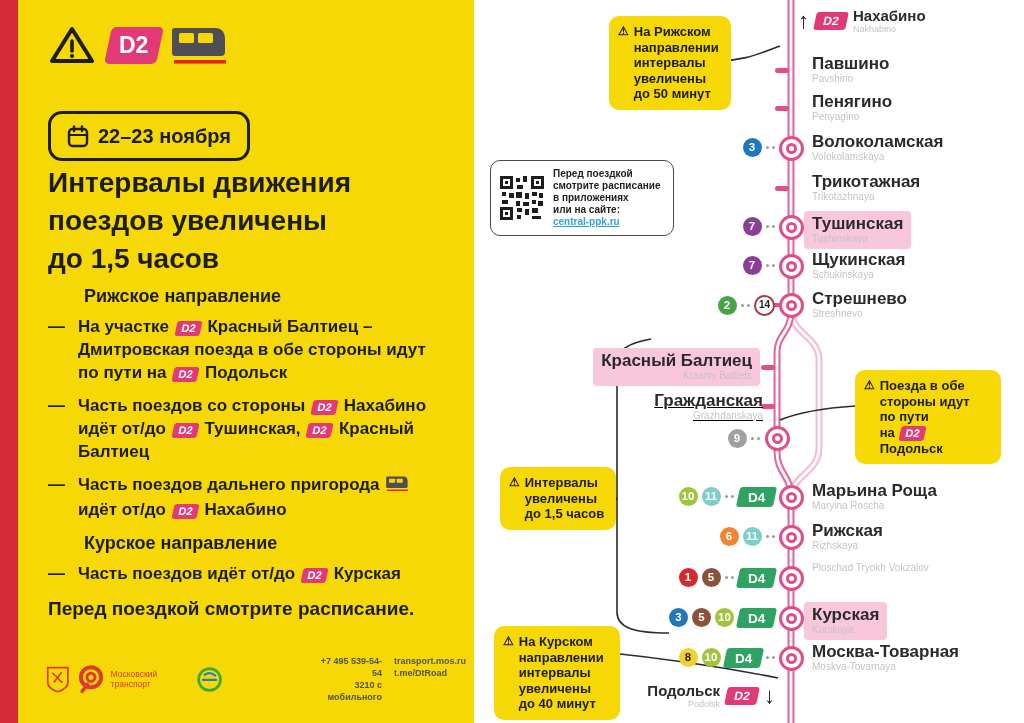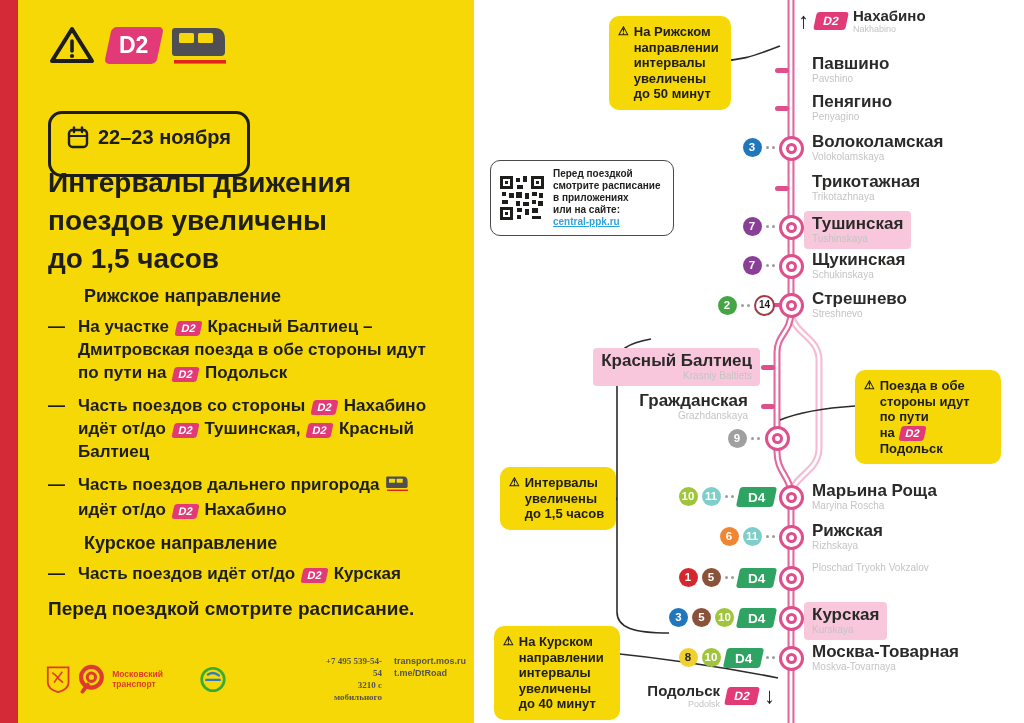--- a/index.html
+++ b/index.html
@@ -7,37 +7,37 @@
        font-family:"Liberation Sans",sans-serif;-webkit-font-smoothing:antialiased;}
   .abs{position:absolute;}
   
   #red-stripe{left:0;top:0;width:18px;height:723px;background:#D42A38;}
   #yellow-panel{left:18px;top:0;width:456px;height:723px;background:#F5D805;}
   #icons-row{left:48px;top:24px;display:flex;align-items:center;gap:12px;}
   .d2-big{width:52px;height:37px;background:#E23A76;transform:skewX(-12deg);border-radius:5px;
           display:flex;align-items:center;justify-content:center;}
   .d2-big span{transform:skewX(12deg);color:#fff;font-weight:bold;font-size:23px;}
   #date-pill{left:48px;top:111px;height:36px;border:3px solid #1D1D1B;border-radius:14px;
-             display:flex;align-items:flex-start;gap:9px;padding:12px 16px;background:transparent;}
+             display:flex;align-items:center;gap:9px;padding:4px 16px;background:transparent;}
   #date-pill .txt{font-weight:bold;font-size:20px;color:#1D1D1B;}
   #headline{left:48px;top:164px;font-weight:bold;font-size:28px;line-height:38px;color:#1D1D1B;}
   #lcol{left:48px;top:285px;width:416px;color:#1D1D1B;}
   .sec-h{font-weight:bold;font-size:18px;line-height:22px;margin-bottom:8px;margin-left:36px;}
   .sec-h2{margin-top:11px;}
   .bullet{display:flex;margin-bottom:10px;font-weight:bold;font-size:17px;line-height:23px;}
   .bullet .dash{width:30px;flex:none;}
   .d2i{display:inline-block;width:25px;height:15px;background:#E23A76;transform:skewX(-12deg);
        border-radius:3px;color:#fff;font-weight:bold;font-size:11px;line-height:15px;
        text-align:center;vertical-align:0px;margin:0 2px;}
   .train-inline{display:inline-block;vertical-align:-2px;margin-left:2px;}
   #outro{font-weight:bold;font-size:19px;line-height:27px;margin-top:6px;}
   #footer{left:46px;top:658px;width:420px;height:42px;display:flex;align-items:center;}
-  #brand-txt{width:72px;margin-left:6px;color:#DF3A2F;font-weight:bold;font-size:8.5px;line-height:10px;}
+  #brand-txt{width:72px;margin-left:6px;color:#DF3A2F;font-weight:normal;font-size:8.5px;line-height:10px;}
   #contacts{margin-left:96px;display:flex;gap:12px;color:#55534D;font-weight:bold;font-size:9px;line-height:12px;}
-  #contacts .c1{text-align:right;font-family:Liberation Serif, serif;}
+  #contacts .c1{text-align:right;}
   
   #diagram-svg{left:0;top:0;z-index:1;}
   .ring{position:absolute;width:25px;height:25px;border:3.5px solid #DE4F8C;border-radius:50%;
         background:#fff;box-sizing:border-box;z-index:3;display:flex;align-items:center;justify-content:center;}
   .ring i{width:11px;height:11px;border:3px solid #DE4F8C;border-radius:50%;background:#fff;box-sizing:border-box;}
   .tick{position:absolute;width:14px;height:5px;background:#DE4F8C;border-radius:2.5px;z-index:2;}
   .conn{position:absolute;height:3.5px;background:#DE4F8C;z-index:2;}
   .st-label{position:absolute;z-index:4;}
   .st-name{font-weight:bold;font-size:17px;line-height:19px;color:#2B2A29;white-space:nowrap;}
   .st-tr{font-size:10px;line-height:12px;color:#C4C4C4;white-space:nowrap;}
@@ -313,21 +313,21 @@
       <span class="mb m14">14</span>
     </div>
     <div class="tick" style="left: 761px; top: 364.5px;"></div>
     <div class="brow" style="right: 264px; top: 351px; height: 32px;">
       <span class="st-left hl">
         <div class="st-name">Красный Балтиец</div>
         <div class="st-tr">Krasniy Baltiets</div>
       </span>
     </div>
     <div class="tick" style="left: 761px; top: 403.5px;"></div>
-    <div class="brow" style="right: 276px; top: 390px; height: 32px;">
+    <div class="brow" style="right: 261px; top: 390px; height: 32px; text-decoration: underline;">
       <span class="st-left">
         <div class="st-name">Гражданская</div>
         <div class="st-tr">Grazhdanskaya</div>
       </span>
     </div>
     <div class="ring" style="left: 764.5px; top: 425.5px;">
       <i></i>
     </div>
     <div class="brow" style="right: 264px; top: 422px; height: 32px;">
       <span class="mb" style="background: rgb(160, 160, 160);">9</span>

